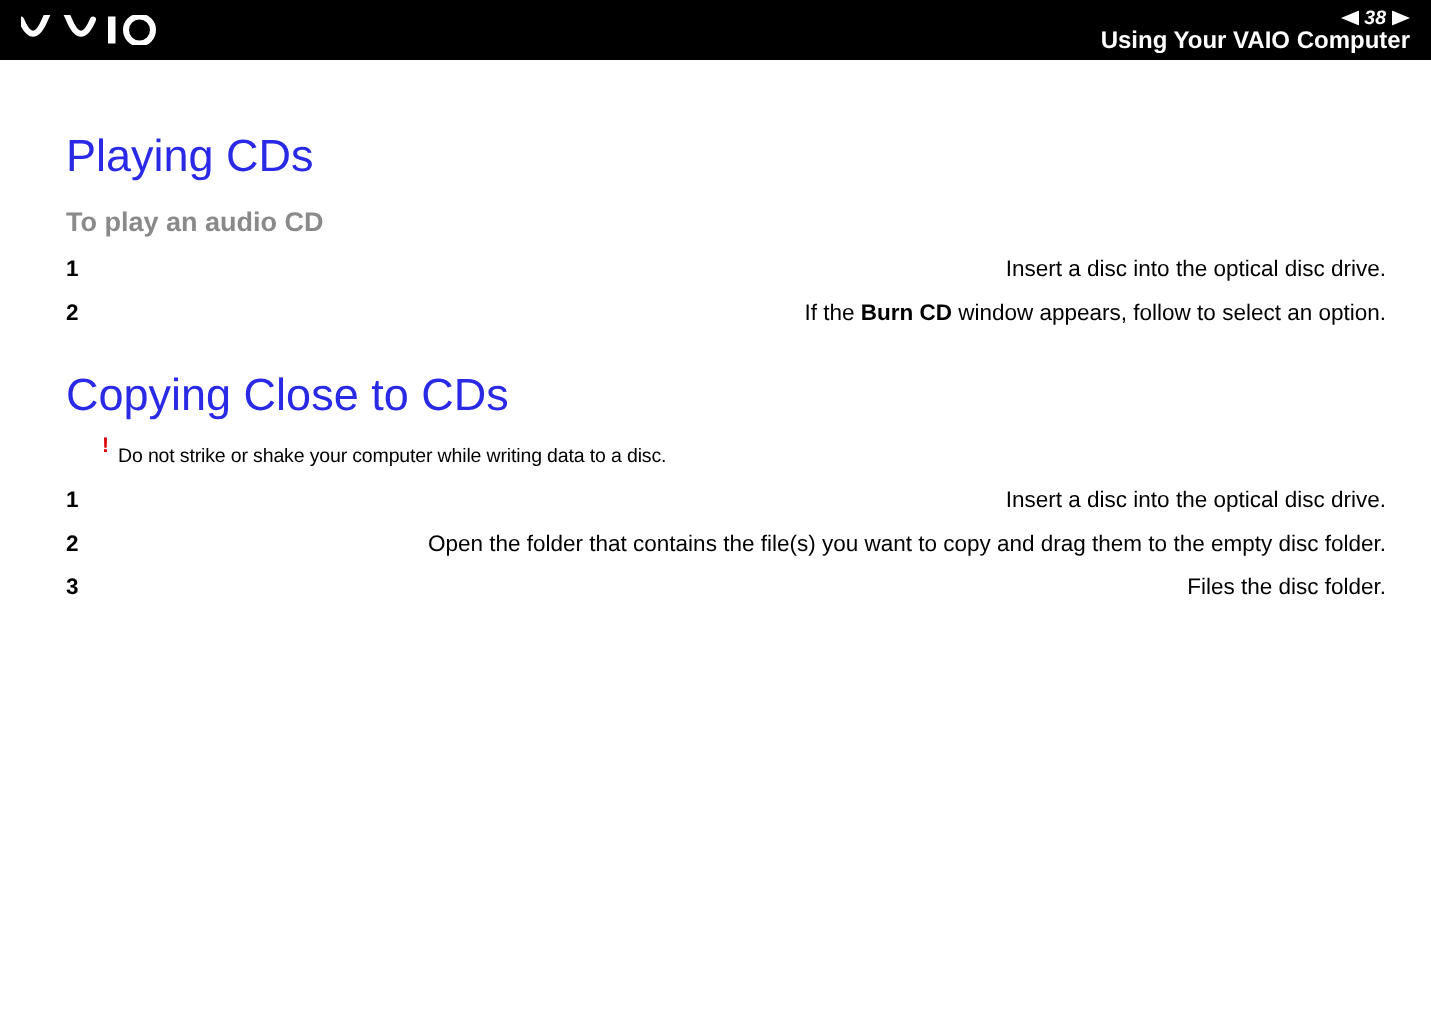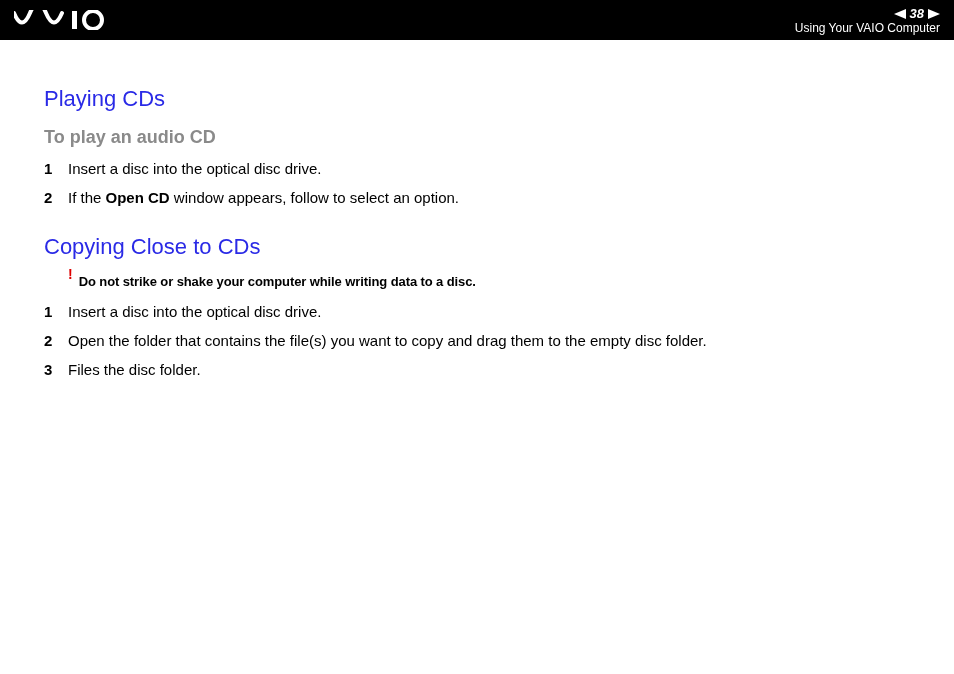--- a/index.html
+++ b/index.html
@@ -30,32 +30,32 @@
     font-weight: bold;
     font-size: 13px;
   }
   .nav-arrow {
     display: inline-flex;
     align-items: center;
     justify-content: center;
     cursor: pointer;
   }
   .section-title-hdr {
-    font-size: 12px;
-    font-weight: normal;
+    font-size: 16px;
+    font-weight: bold;
     line-height: 1;
   }
   .content {
     padding: 44px 30px 20px 44px;
     font-size: 15px;
     line-height: 1.4;
   }
   .h-blue {
     color: #2a2ae6;
-    font-size: 22px;
+    font-size: 30px;
     font-weight: 400;
     margin-bottom: 10px;
   }
   .h-gray {
     color: #8a8a8a;
     font-size: 18px;
     font-weight: 700;
     margin-bottom: 8px;
   }
   .ol { list-style: none; margin-bottom: 22px; }
@@ -63,21 +63,21 @@
     display: flex;
     align-items: flex-start;
     gap: 12px;
     margin-bottom: 6px;
   }
   .ol li .num {
     font-weight: bold;
     min-width: 12px;
     flex-shrink: 0;
   }
-  .ol li .body { flex: 1; }
+  .ol li .body { flex: 1; text-align: right; }
   .ol li .body p { margin-bottom: 2px; }
   .warning-row {
     display: flex;
     align-items: flex-start;
     gap: 6px;
     margin-left: 24px;
     margin-bottom: 10px;
     font-size: 13px;
     font-family: Arial, sans-serif;
   }
@@ -85,21 +85,20 @@
     color: #d00;
     font-weight: bold;
     font-size: 14px;
     line-height: 1;
     position: relative;
     top: -6px;
   }
   .warning-text {
     font-stretch: condensed;
     letter-spacing: -0.1px;
-    font-weight: bold;
   }
   b { font-weight: bold; }
 </style>
 </head>
 <body>
 
 <div class="header">
   <div class="logo">
     <svg width="96" height="20" viewBox="0 0 96 20">
       <path d="M0 3 Q8 22 16 3 Q24 -16 32 3 Q40 22 48 3" stroke="#fff" stroke-width="4" fill="none" stroke-linecap="round"></path>
@@ -133,21 +132,21 @@
     <li>
       <span class="num">1</span>
       <div class="body">
         <p>Insert a disc into the optical disc drive.</p>
       </div>
     </li>
     <li>
       <span class="num">2</span>
       <div class="body">
         <p>
-          <span>If the </span><b>Open CD</b><span> window appears, follow to select an option.</span>
+          <span>If the </span><b>Burn CD</b><span> window appears, follow to select an option.</span>
         </p>
       </div>
     </li>
   </ol>
 
   <div class="h-blue">Copying Close to CDs</div>
 
   <div class="warning-row">
     <span class="warning-bang">!</span>
     <span class="warning-text">Do not strike or shake your computer while writing data to a disc.</span>

